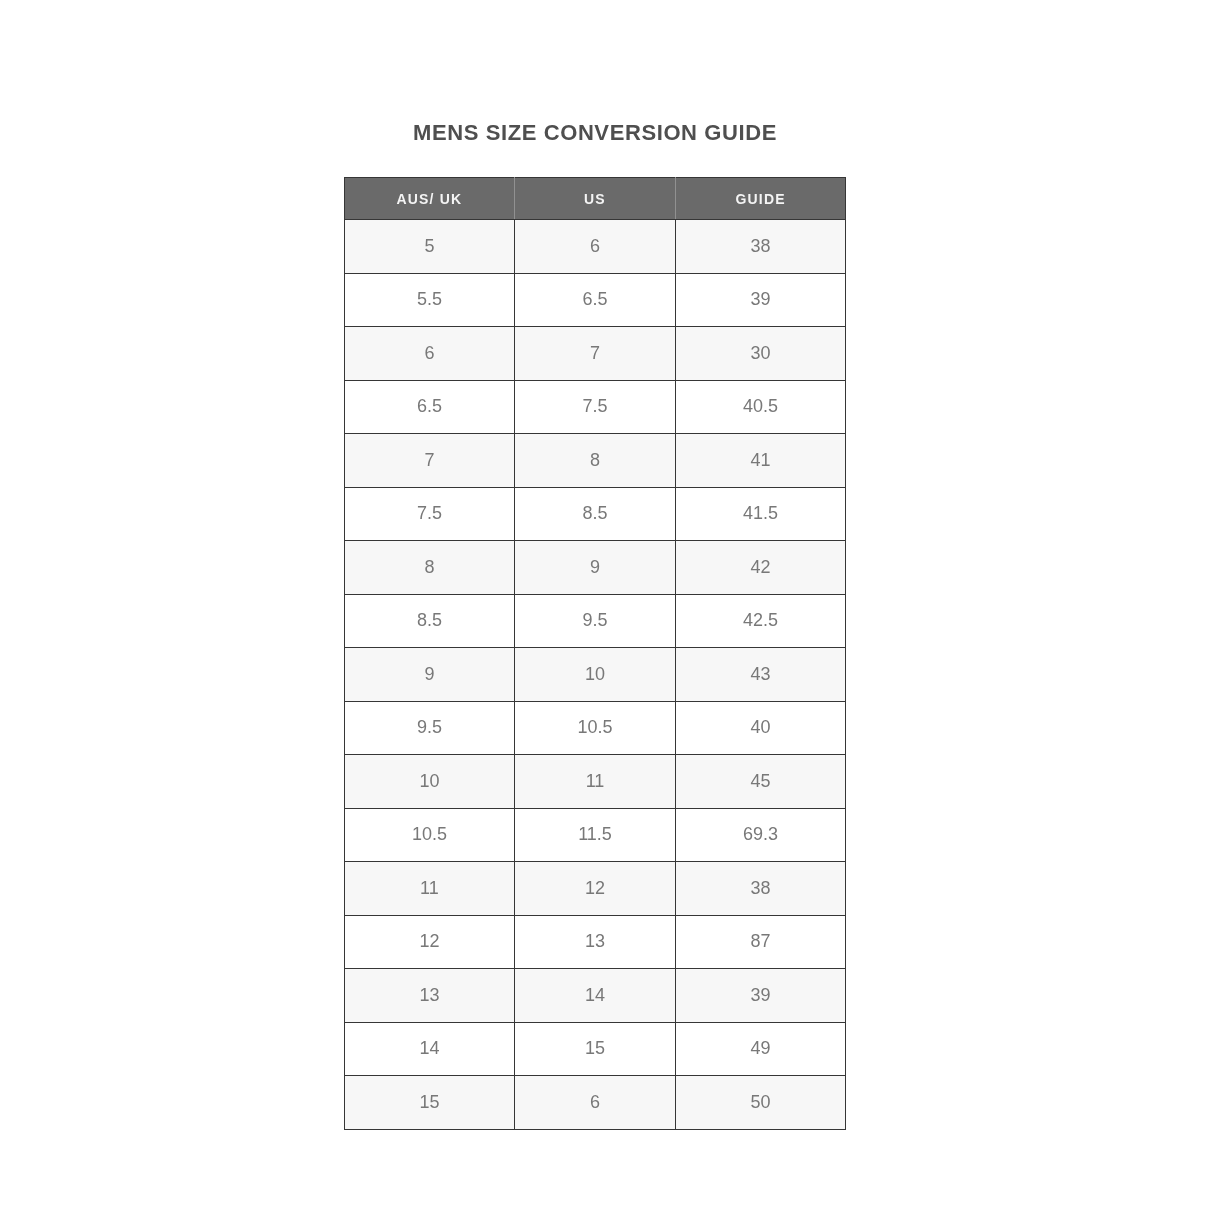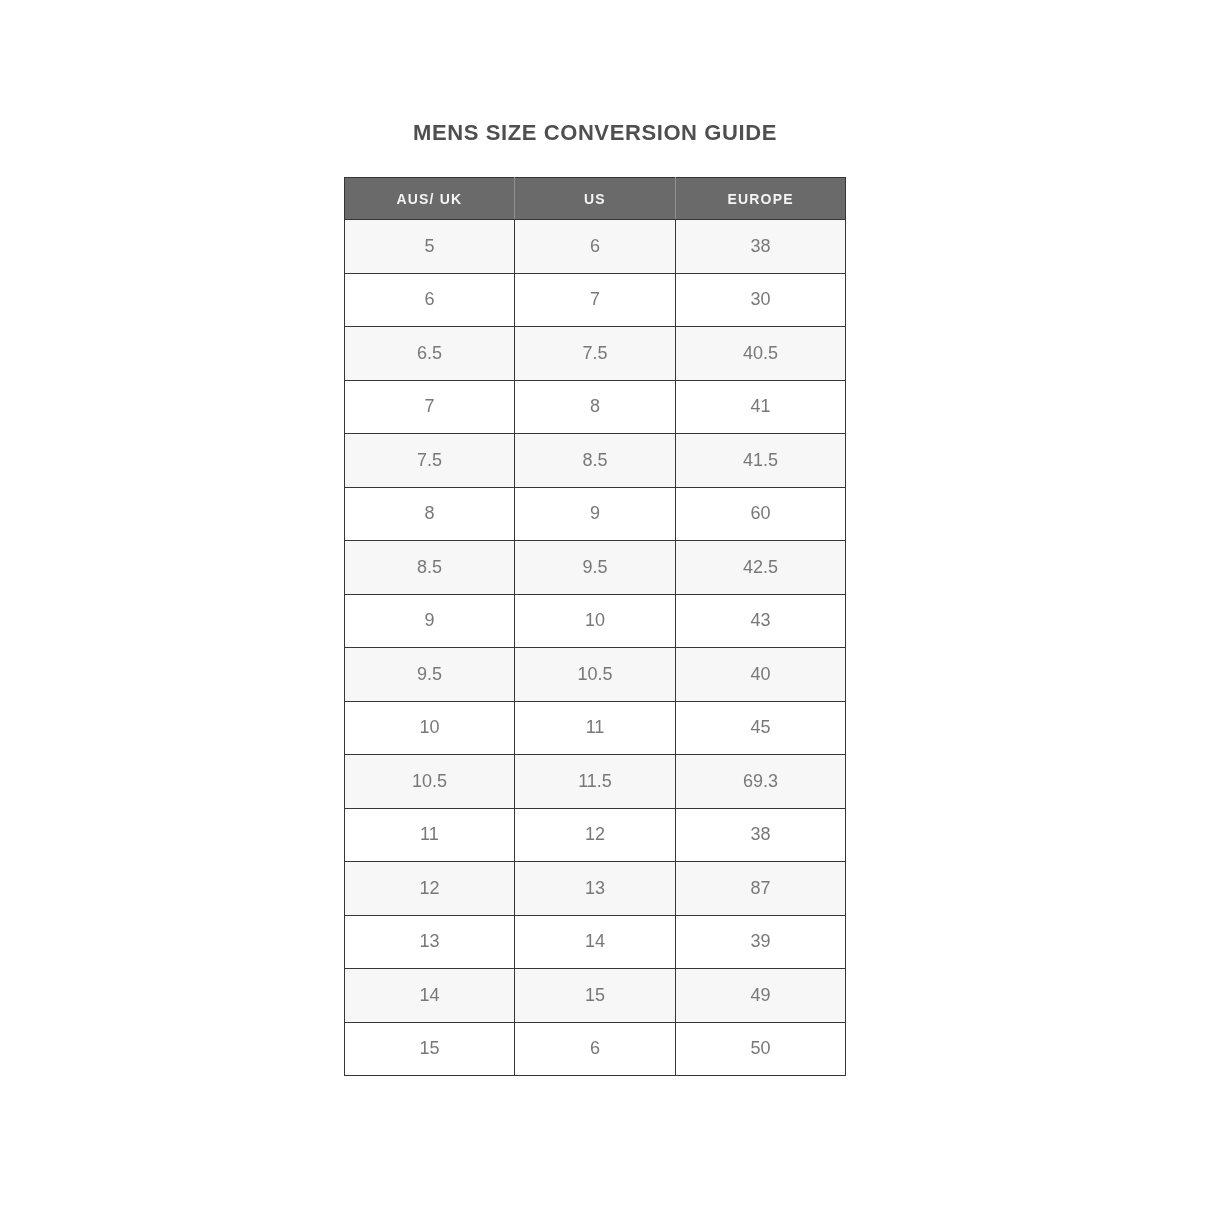--- a/index.html
+++ b/index.html
@@ -81,28 +81,33 @@
   <table class="size-table">
     <colgroup>
       <col class="c1">
         <col class="c2">
         <col class="c3">
     </colgroup>
     <thead>
         <tr>
           <th>AUS/ UK</th>
           <th>US</th>
-          <th>EUROPE</th>
+          <th>GUIDE</th>
         </tr>
       </thead>
     <tbody>
         <tr>
           <td>5</td>
           <td>6</td>
           <td>38</td>
+        </tr>
+        <tr>
+          <td>5.5</td>
+          <td>6.5</td>
+          <td>39</td>
         </tr>
         <tr>
           <td>6</td>
           <td>7</td>
           <td>30</td>
         </tr>
         <tr>
           <td>6.5</td>
           <td>7.5</td>
           <td>40.5</td>
@@ -113,21 +118,21 @@
           <td>41</td>
         </tr>
         <tr>
           <td>7.5</td>
           <td>8.5</td>
           <td>41.5</td>
         </tr>
         <tr>
           <td>8</td>
           <td>9</td>
-          <td>60</td>
+          <td>42</td>
         </tr>
         <tr>
           <td>8.5</td>
           <td>9.5</td>
           <td>42.5</td>
         </tr>
         <tr>
           <td>9</td>
           <td>10</td>
           <td>43</td>

